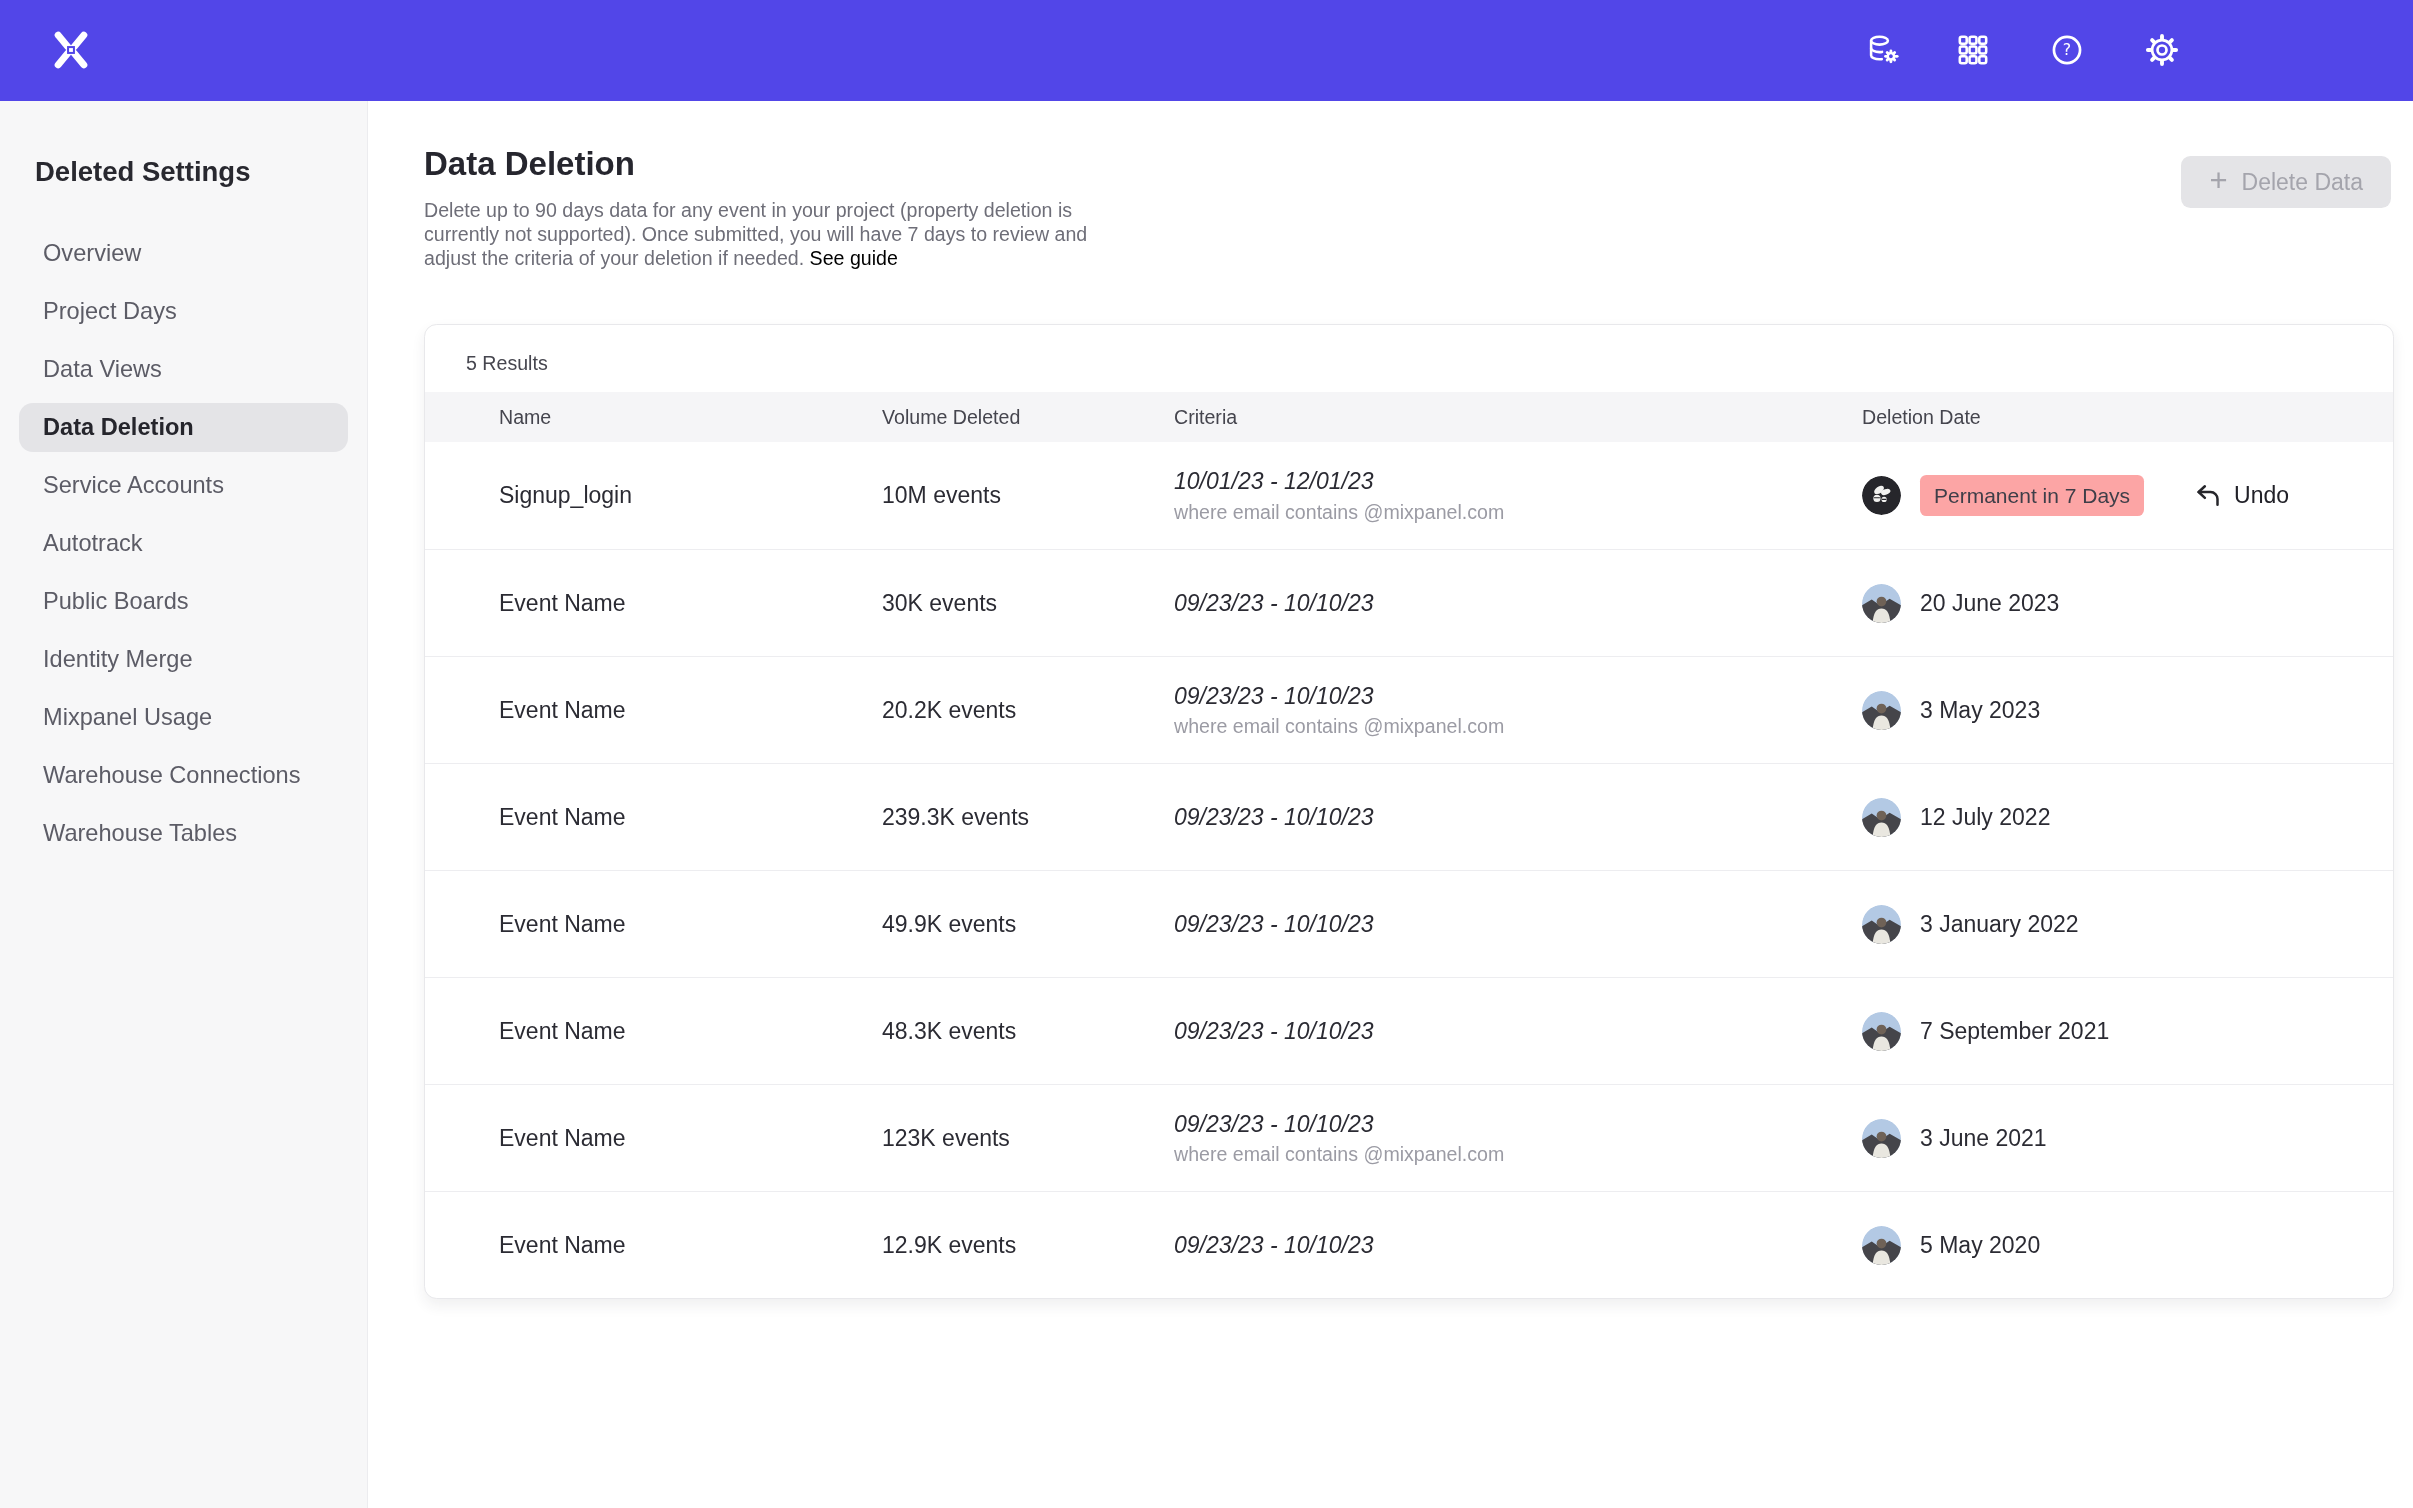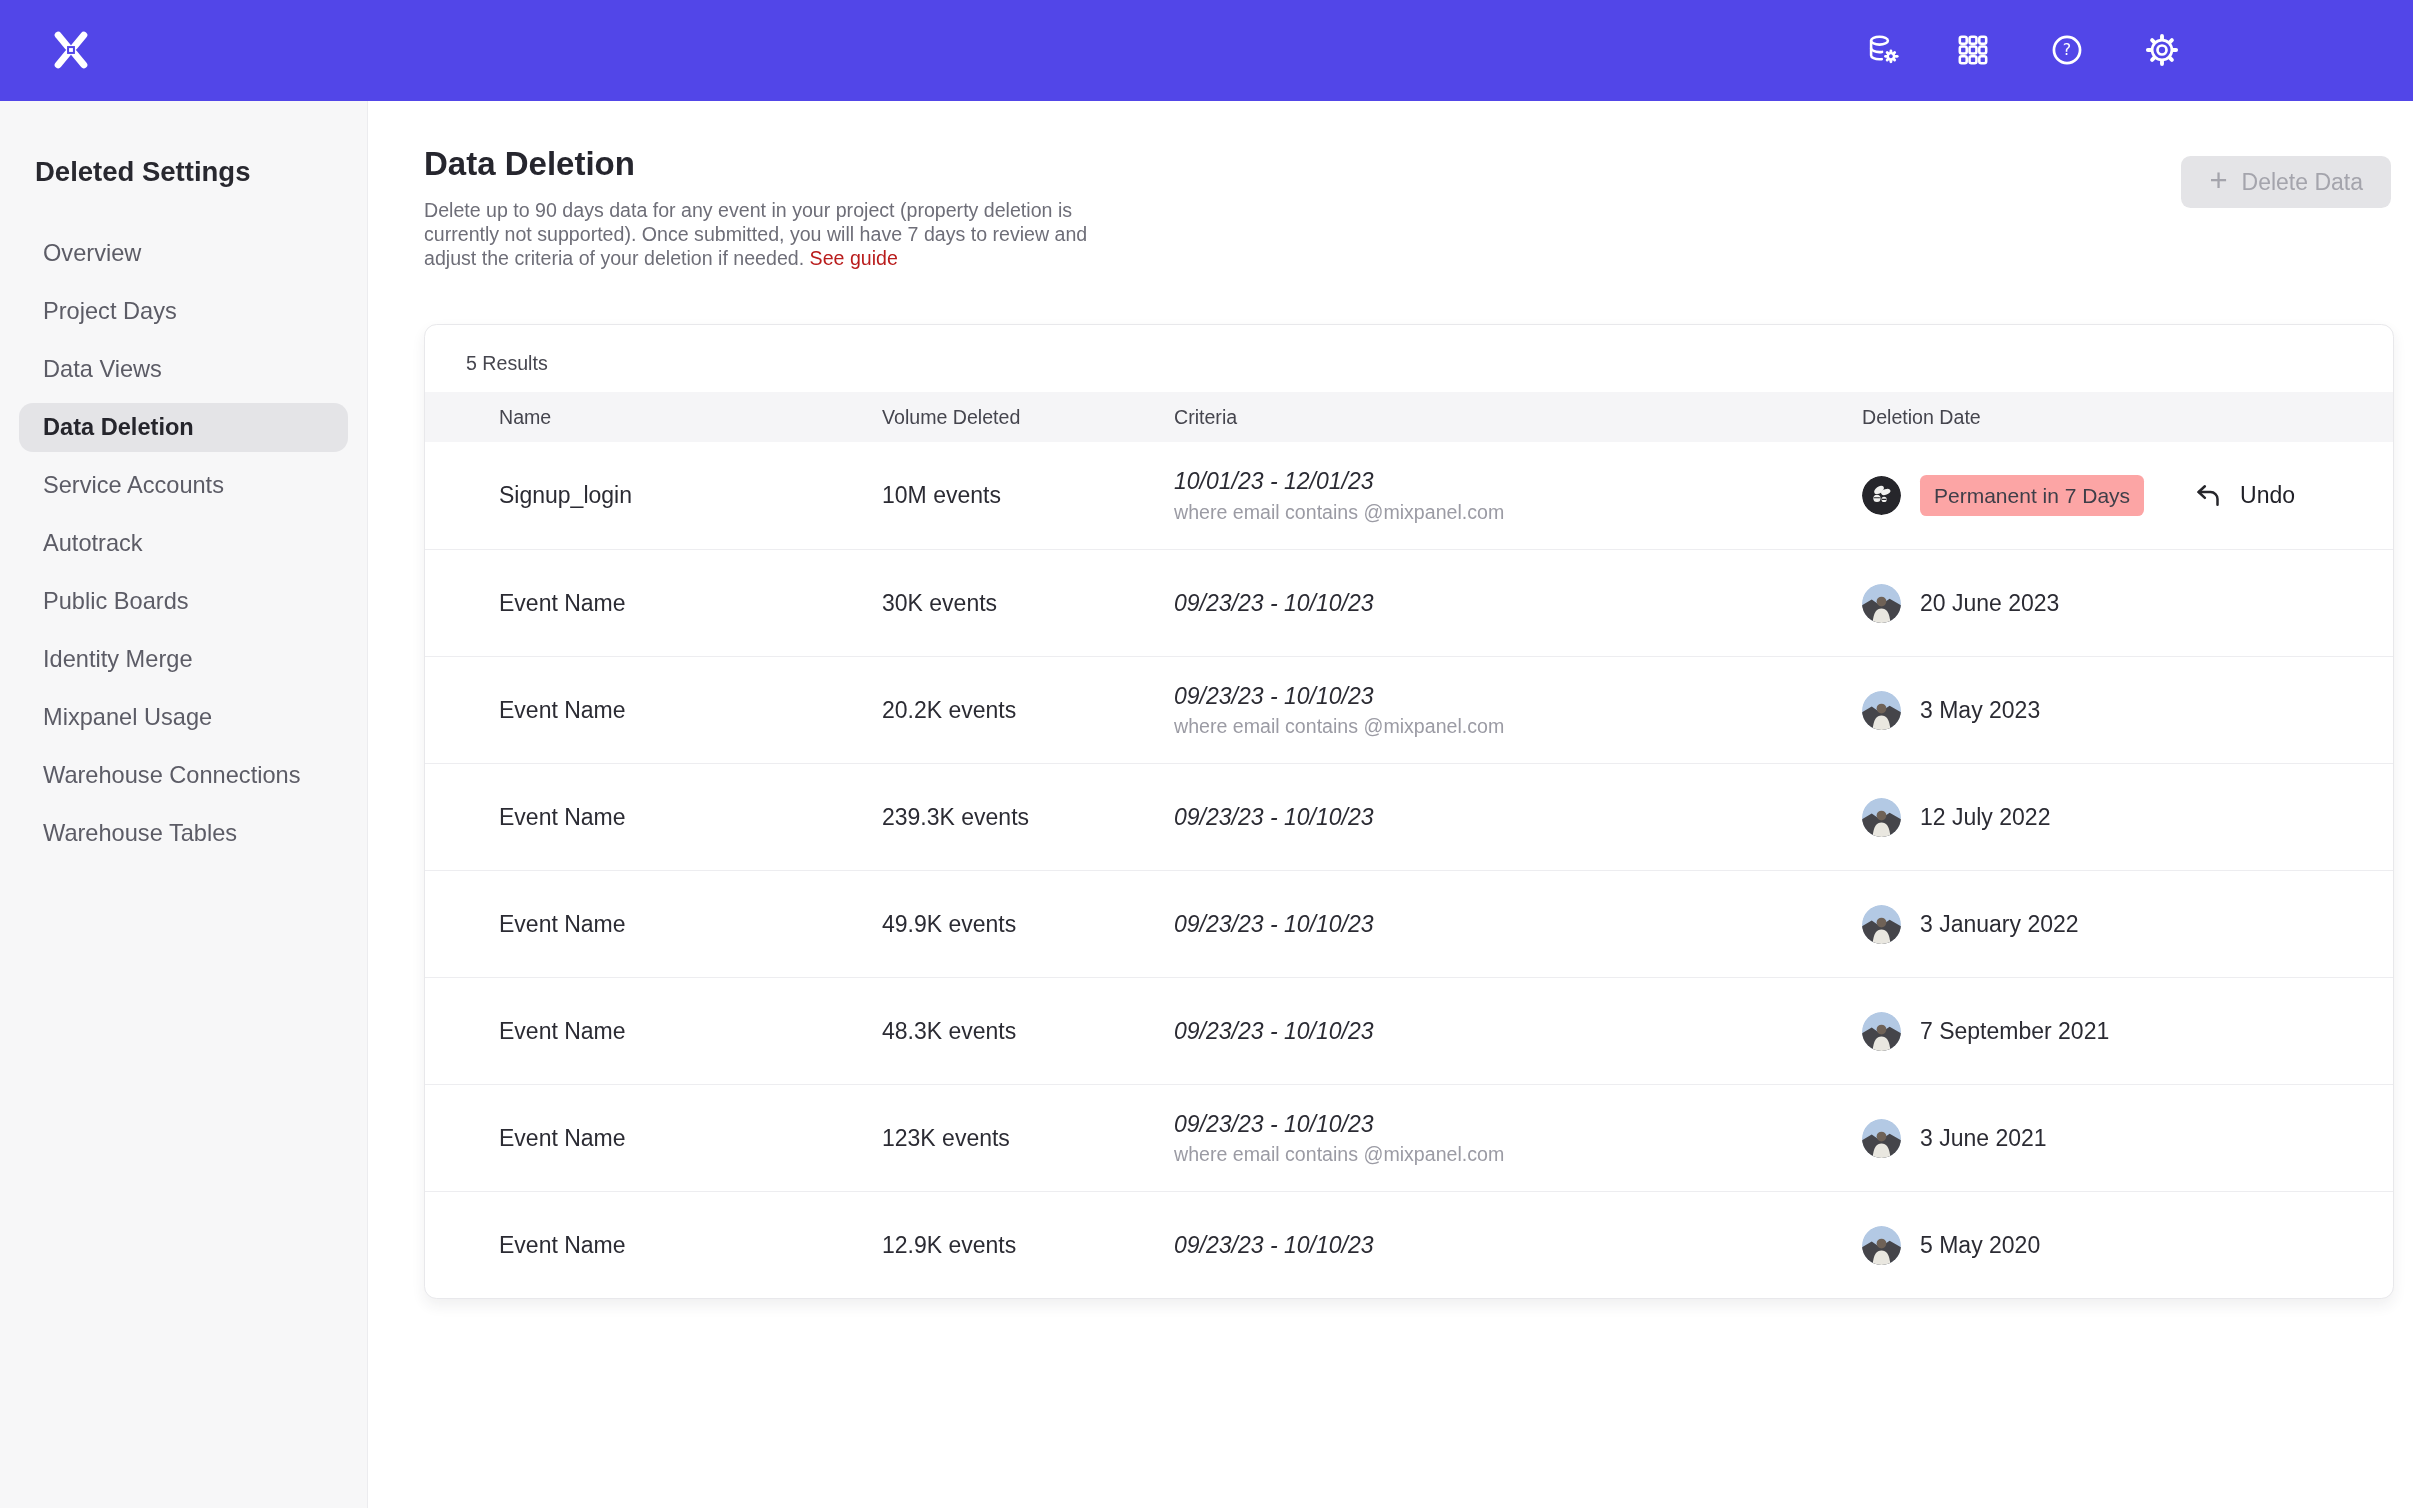--- a/index.html
+++ b/index.html
@@ -24,21 +24,21 @@
              background:#f7f7f8; border-right:0.8px solid #ececef; }
   .sb-title { margin:55px 0 0 35px; font-size:27.5px; font-weight:bold; color:#28282f; }
   .sb-list { margin-top:36px; }
   .sb-item { height:58px; display:flex; align-items:center; margin:0 19px; padding-left:24px;
              border-radius:14px; font-size:23.6px; color:#5c5c66; cursor:pointer; }
   .sb-item.selected { height:49px; margin:4.7px 19px; background:#e4e4e7; color:#25252c; font-weight:bold; }
 
   
   .page-title { position:absolute; left:424px; top:145px; margin:0; font-size:33px; font-weight:bold; color:#26262e; }
   .page-desc { position:absolute; left:424px; top:198px; width:701px; font-size:19.6px; line-height:24px; color:#6e6e78; }
-  .guide-link { color:#b91c1c; text-decoration:none; cursor:pointer; }
+  .guide-link { color:#000000; text-decoration:none; cursor:pointer; }
   .delete-btn { position:absolute; top:156px; right:22px; height:52px; display:flex; align-items:center;
                 gap:14px; padding:0 28px; background:#e4e4e7; border:none; border-radius:9.4px;
                 color:#a4a4ac; font-size:23px; font-family:inherit; cursor:default; }
   .plus-glyph { font-size:31px; line-height:1; font-weight:300; margin-top:-3.1px; }
 
   
   .card { position:absolute; left:424px; top:324px; width:1970px; background:#fff;
           border:0.8px solid #e8e8eb; border-radius:12.6px; overflow:hidden;
           box-shadow:0 6.3px 14px rgba(40,40,60,0.07); }
   .results { padding:27px 0 17.3px 41px; font-size:19.6px; color:#46464f; }
@@ -50,21 +50,21 @@
   .c-vol  { width:292px; }
   .c-crit { width:688px; }
   .c-date { flex:1; display:flex; align-items:center; }
   .trow .c-name, .trow .c-vol { font-size:23px; color:#2b2b33; }
   .crit-main { font-size:23px; color:#2b2b33;font-style:italic; }
   .crit-sub { font-size:19.6px; color:#9b9ba4; margin-top:5.5px; }
   .crit-sub:empty { display:none; }
   .avatar { width:39px; height:39px; border-radius:50%; overflow:hidden; flex:0 0 auto; margin-right:19px; }
   .avatar svg { display:block; width:39px; height:39px; }
   .badge { background:#fca5a5; color:#3e3e48; font-size:21px; padding:8.6px 14px; border-radius:6.3px; }
-  .undo-btn { display:flex; align-items:center; gap:17px; margin-left:49px; background:none; border:none;
+  .undo-btn { display:flex; align-items:center; gap:11px; margin-left:49px; background:none; border:none;
               font-family:inherit; font-size:23px; color:#212128; cursor:pointer; padding:0; }
   .undo-btn svg { width:30px; height:30px; }
   .date-text { font-size:23px; color:#2b2b33; }
 </style>
 </head>
 <body>
 
 <div class="topbar">
   <span class="logo">
     <svg viewBox="0 0 24 24">

